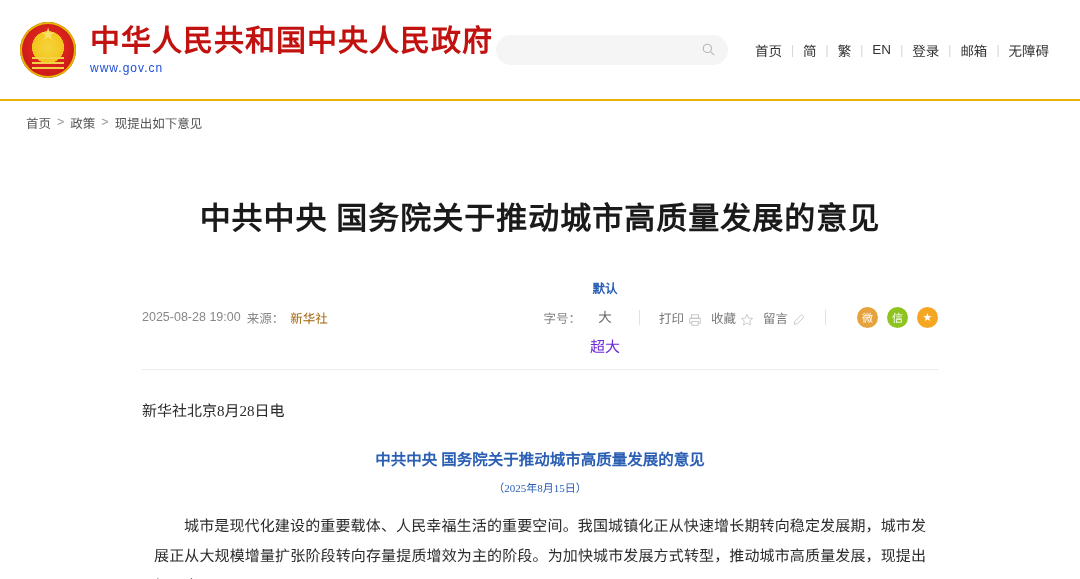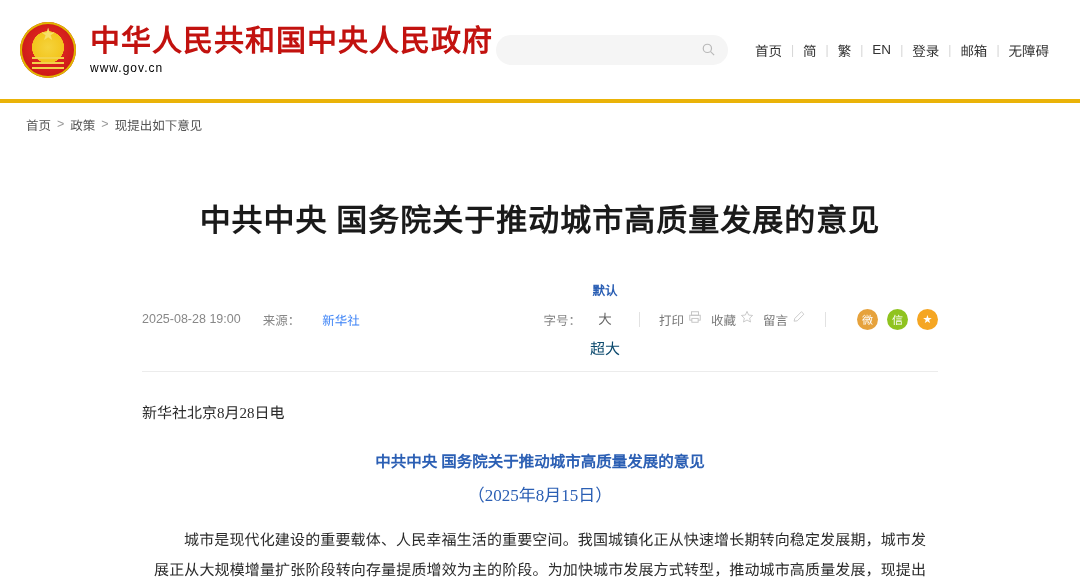--- a/index.html
+++ b/index.html
@@ -13,21 +13,21 @@
     overflow: hidden;
     font-family: "Liberation Sans", "DejaVu Sans", sans-serif;
     color: #333;
   }
 
   
   .site-header {
     position: relative;
     height: 99px;
     background: #ffffff;
-    border-bottom: 4px solid #eab308;
+    border-bottom: 2px solid #eab308;
     display: flex;
     align-items: center;
   }
   .brand {
     display: flex;
     align-items: center;
     margin-left: 20px;
   }
   .emblem {
     width: 56px;
@@ -62,21 +62,21 @@
   .brand-text { margin-left: 14px; }
   .brand-title {
     color: #c2120f;
     font-size: 30px;
     font-weight: bold;
     letter-spacing: 1px;
     font-family: "Liberation Serif", "DejaVu Serif", serif;
     line-height: 1.12;
   }
   .brand-sub {
-    color: #000000;
+    color: #1d4ed8;
     font-size: 12px;
     letter-spacing: 1px;
     margin-top: 3px;
     font-family: "Liberation Sans", sans-serif;
   }
 
   .header-right {
     margin-left: auto;
     margin-right: 22px;
     display: flex;
@@ -155,39 +155,39 @@
   }
   .meta-bar {
     display: flex;
     align-items: center;
     font-size: 12.5px;
     color: #888;
     border-bottom: 1px solid #ececec;
     padding-bottom: 13px;
     margin: 0 52px;
   }
-  .meta-left { display: flex; align-items: center; gap: 22px; }
-  .meta-source { color: #3b82f6; }
+  .meta-left { display: flex; align-items: center; gap: 6px; }
+  .meta-source { color: #a16207; }
   .meta-mid {
     margin-left: auto;
     display: flex;
     align-items: center;
     gap: 9px;
   }
   .fontsize-group { display: flex; align-items: center; gap: 9px; flex-direction: column; }
   .fs-default { color: #2b5fb4; font-weight: bold; }
   .fs-big { font-size: 13.5px; color: #666; }
-  .fs-huge { font-size: 15px; color: #0c4a6e; text-align: center; }
+  .fs-huge { font-size: 15px; color: #6d28d9; text-align: center; }
   .v-div {
     width: 1px;
     height: 15px;
     background: #e2e2e2;
     margin: 0 10px;
   }
-  .tool { display: flex; align-items: flex-start; gap: 4px; color: #777; }
+  .tool { display: flex; align-items: flex-end; gap: 4px; color: #777; }
   .icon-sq { width: 14px; height: 14px; opacity: .6; }
   .social { display: flex; align-items: center; gap: 9px; margin-left: 12px; }
   .circ {
     width: 21px; height: 21px;
     border-radius: 50%;
     display: flex; align-items: center; justify-content: center;
     font-size: 11px;
     color: #fff;
   }
   .circ.weibo { background: #e6a23c; }
@@ -205,21 +205,21 @@
   .doc-title {
     text-align: center;
     color: #2b5fb4;
     font-weight: bold;
     font-size: 15.5px;
     margin: 6px 0 2px;
   }
   .doc-date {
     text-align: center;
     color: #2b5fb4;
-    font-size: 17px;
+    font-size: 11px;
     margin-bottom: 12px;
   }
   .para {
     text-indent: 2em;
     text-align: justify;
     margin: 0 12px 4px;
   }
   .section-head {
     text-indent: 2em;
     font-weight: bold;

